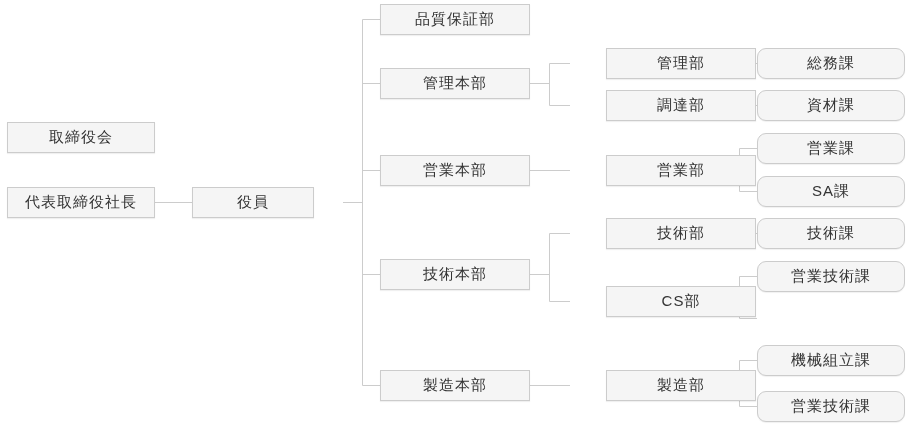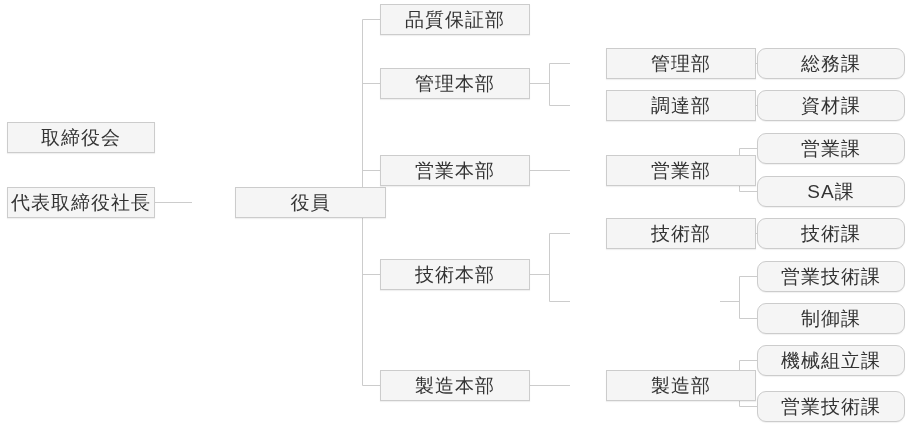--- a/index.html
+++ b/index.html
@@ -29,27 +29,27 @@
   .node {
     position: absolute;
     box-sizing: border-box;
     height: 31px;
     background: #f5f5f5;
     border: 1px solid #cccccc;
     box-shadow: 0 1px 1px rgba(0,0,0,0.06);
     display: flex;
     align-items: center;
     justify-content: center;
-    font-size: 19px;
+    font-size: 15px;
     color: #333333;
     letter-spacing: 1px;
     white-space: nowrap;
   }
   .col1 { left: 7px;   width: 148px; text-align: center; }
-  .col2 { left: 192px; width: 151px; margin-left: 43px; }
+  .col2 { left: 192px; width: 122px; }
   .col3 { left: 380px; width: 150px; }
   .col4 { left: 570px; width: 150px; margin-left: 36px; }
   .col5 { left: 757px; width: 148px; border-radius: 9px; }
 </style>
 </head>
 <body>
 
 <div class="canvas">
 
   <svg class="connectors" viewBox="0 0 912 426">
@@ -75,25 +75,25 @@
   <div class="node col3" style="top:4px">品質保証部</div>
   <div class="node col3" style="top:68px">管理本部</div>
   <div class="node col3" style="top:155px">営業本部</div>
   <div class="node col3" style="top:259px">技術本部</div>
   <div class="node col3" style="top:370px">製造本部</div>
 
   <div class="node col4" style="top:48px">管理部</div>
   <div class="node col4" style="top:155px">営業部</div>
   <div class="node col4" style="top:90px">調達部</div>
   <div class="node col4" style="top:218px">技術部</div>
+  <div class="node col4" style="top:286px">CS部</div>
   <div class="node col4" style="top:370px">製造部</div>
 
   <div class="node col5" style="top:48px">総務課</div>
   <div class="node col5" style="top:133px">営業課</div>
   <div class="node col5" style="top:90px">資材課</div>
   <div class="node col5" style="top:176px">SA課</div>
   <div class="node col5" style="top:218px">技術課</div>
   <div class="node col5" style="top:261px">営業技術課</div>
-  <div class="node col5" style="top:303px">制御課</div>
   <div class="node col5" style="top:345px">機械組立課</div>
   <div class="node col5" style="top:391px">営業技術課</div>
 
 </div>
 
 </body></html>

